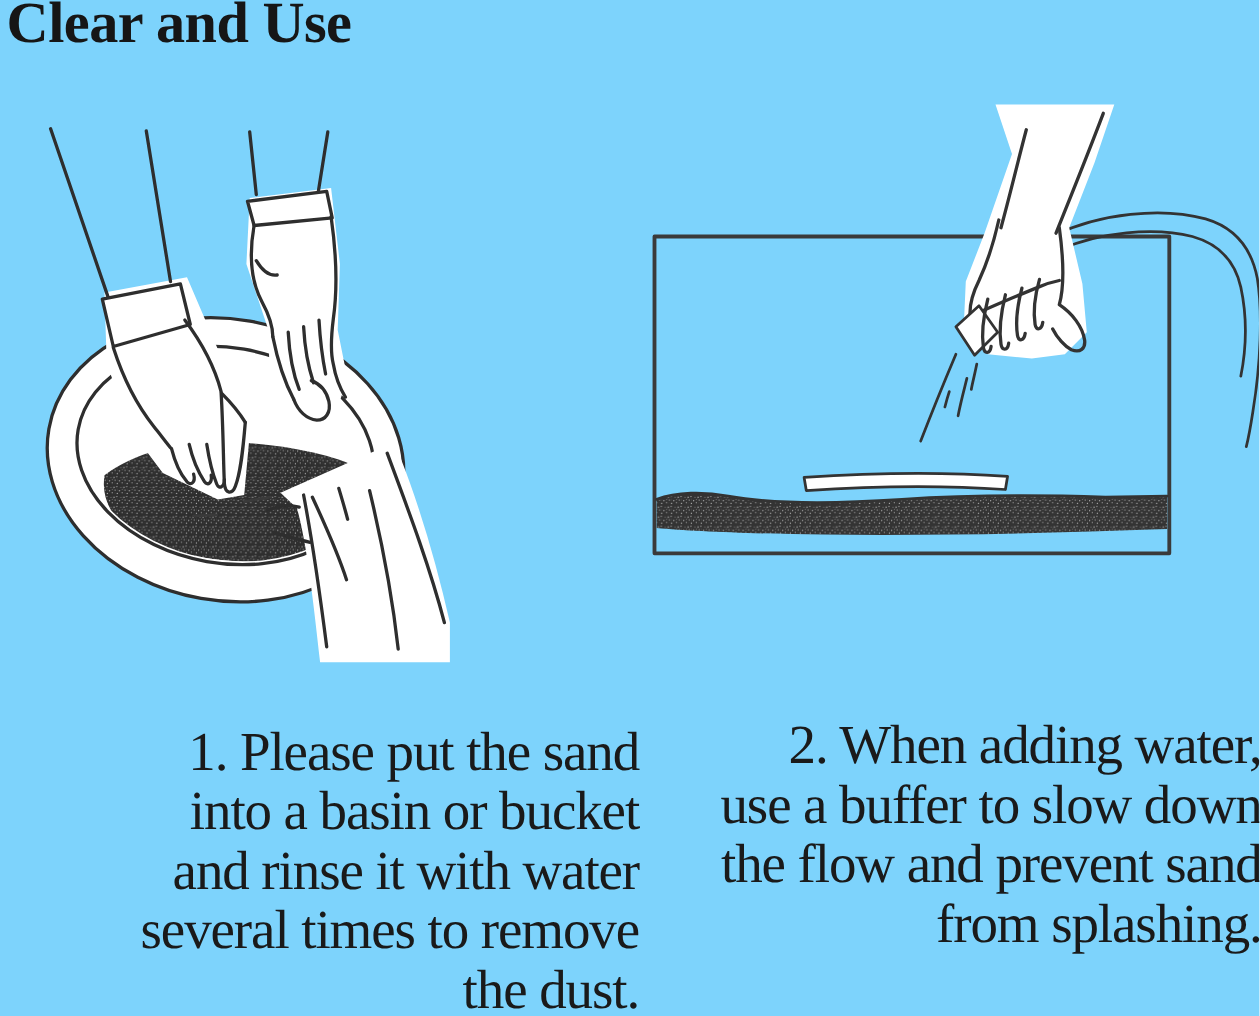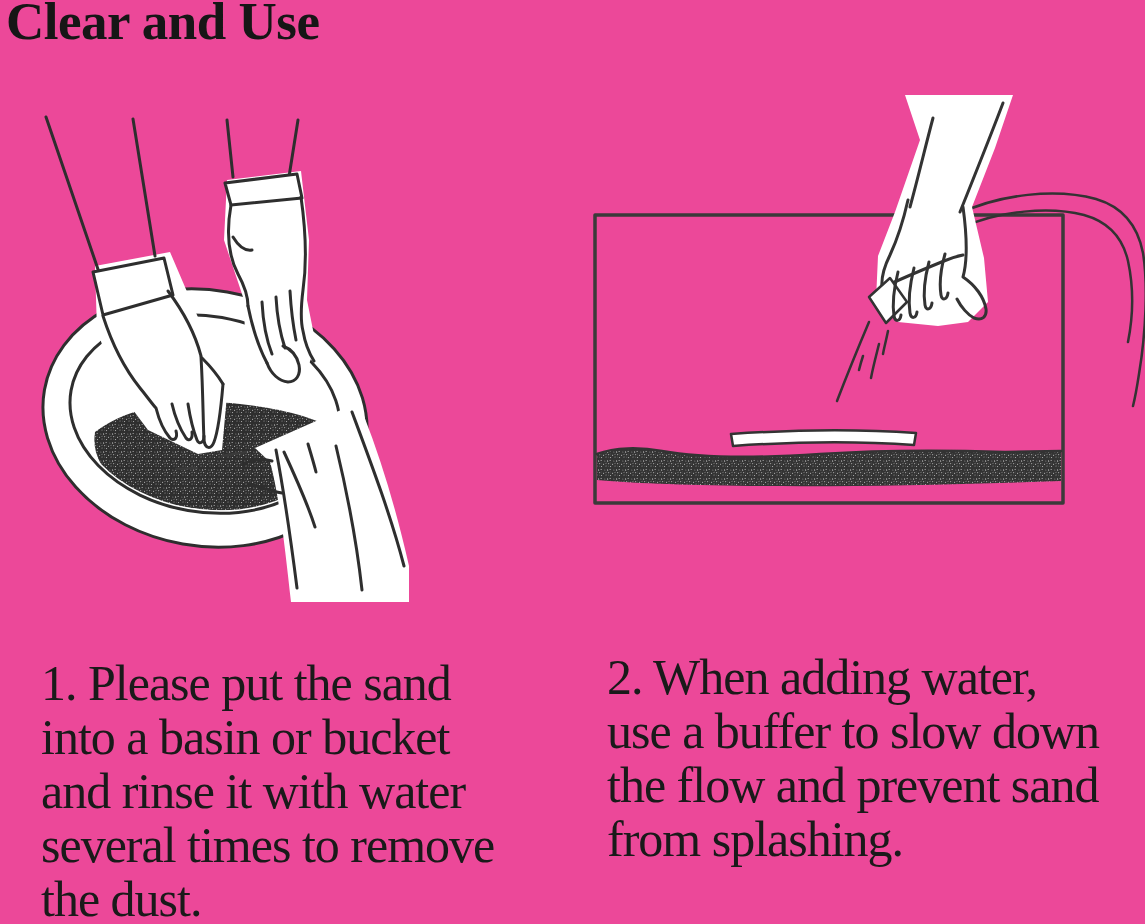--- a/index.html
+++ b/index.html
@@ -1,22 +1,23 @@
 <!DOCTYPE html>
 <html><head>
 <meta charset="utf-8">
 <style>
   html, body { margin: 0; padding: 0; background: #ffffff; }
   .page {
     position: relative;
     width: 1145px;
     height: 924px;
-    background: #ec4899;
+    background: #7dd3fc;
     overflow: hidden;
     font-family: "Liberation Serif", serif;
+    text-align: right;
   }
   .title {
     position: absolute;
     left: 6px;
     top: -7px;
     margin: 0;
     font-size: 53px;
     line-height: 56px;
     font-weight: 700;
     letter-spacing: -0.5px;

